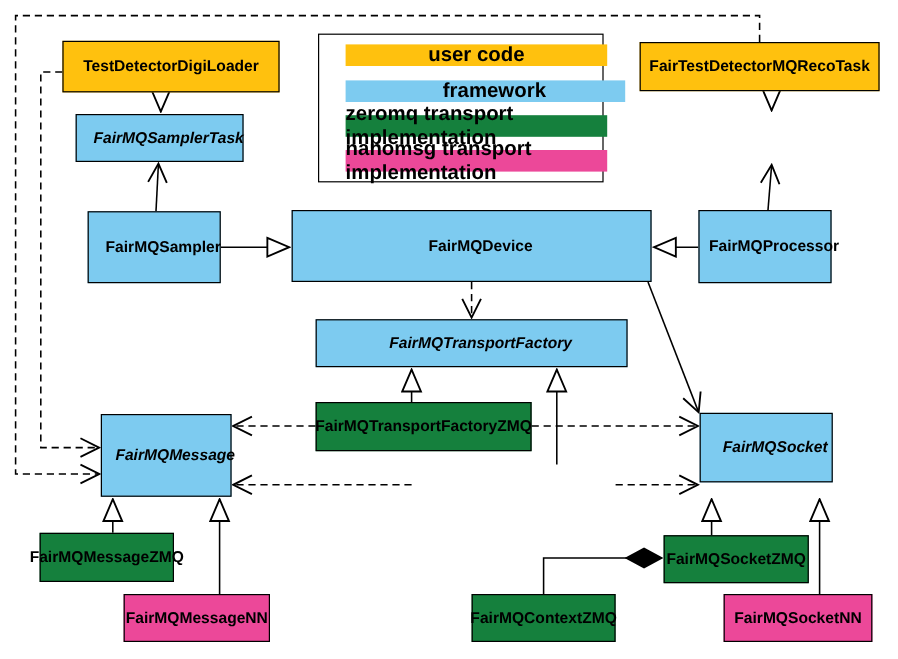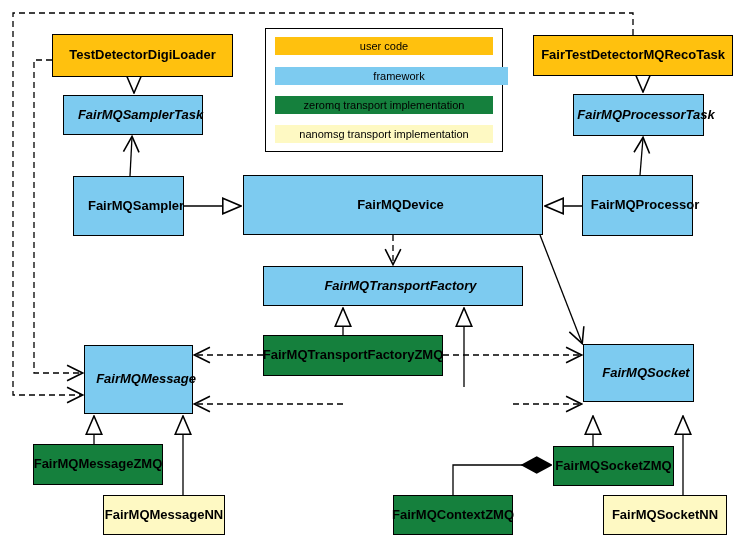--- a/index.html
+++ b/index.html
@@ -10,29 +10,29 @@
   #edges{position:absolute;left:0;top:0;width:748px;height:549px;}
   .node{
     position:absolute;box-sizing:border-box;border:1.6px solid #000;
     display:flex;align-items:center;justify-content:center;text-align:left;
     font-weight:bold;font-size:13px;color:#000;line-height:1.1;
   }
   .abstract{font-style:italic;}
   .c-user{background:#FFC10E;}
   .c-fw{background:#7DCBF0;padding-left:15px;}
   .c-zmq{background:#15803d;}
-  .c-nn{background:#fef9c3;}
+  .c-nn{background:#ec4899;}
   #legend-box{
     position:absolute;left:265px;top:28px;width:238px;height:124px;
     box-sizing:border-box;border:1.6px solid #000;background:#fff;
   }
   .legend-item{
-    position:absolute;left:9px;width:218px;height:18px;
+    position:absolute;left:22px;width:218px;height:18px;
     display:flex;align-items:center;justify-content:center;
-    font-size:11px;font-weight:normal;color:#000;
+    font-size:17px;font-weight:bold;color:#000;
   }
 </style>
 </head>
 <body>
 
 <div id="canvas">
 
   <svg id="edges" width="748" height="549" viewBox="0 0 748 549" fill="none" stroke="#000" stroke-width="1.3">
     <defs>
       <marker id="tri" viewBox="0 0 16 14" refX="15" refY="7" markerWidth="16" markerHeight="14" orient="auto">
@@ -80,38 +80,37 @@
     <div class="legend-item c-zmq" style="top:67px">zeromq transport implementation</div>
     <div class="legend-item c-nn" style="top:96px">nanomsg transport implementation</div>
   </div>
 
   <div class="node c-user" style="left:52px;top:34px;width:181px;height:43px">TestDetectorDigiLoader</div>
 
   <div class="node c-user" style="left:533px;top:35px;width:200px;height:41px">FairTestDetectorMQRecoTask</div>
 
   <div class="node c-fw abstract" style="left:63px;top:95px;width:140px;height:40px">FairMQSamplerTask</div>
 
-  <div class="node c-fw abstract" style="left:573px;top:94px;width:131px;height:42px">FairMQProcessorTask</div>
 
   <div class="node c-fw" style="left:73px;top:176px;width:111px;height:60px">FairMQSampler</div>
 
   <div class="node c-fw" style="left:243px;top:175px;width:300px;height:60px">FairMQDevice</div>
 
   <div class="node c-fw" style="left:582px;top:175px;width:111px;height:61px">FairMQProcessor</div>
 
   <div class="node c-fw abstract" style="left:263px;top:266px;width:260px;height:40px">FairMQTransportFactory</div>
 
   <div class="node c-zmq" style="left:263px;top:335px;width:180px;height:41px">FairMQTransportFactoryZMQ</div>
 
 
   <div class="node c-fw abstract" style="left:84px;top:345px;width:109px;height:69px">FairMQMessage</div>
 
   <div class="node c-fw abstract" style="left:583px;top:344px;width:111px;height:58px">FairMQSocket</div>
 
-  <div class="node c-zmq" style="left:33px;top:444px;width:130px;height:41px">FairMQMessageZMQ</div>
+  <div class="node c-zmq" style="left:33px;top:444px;width:112px;height:41px">FairMQMessageZMQ</div>
 
   <div class="node c-nn" style="left:103px;top:495px;width:122px;height:40px">FairMQMessageNN</div>
 
   <div class="node c-zmq" style="left:393px;top:495px;width:120px;height:40px">FairMQContextZMQ</div>
 
   <div class="node c-zmq" style="left:553px;top:446px;width:121px;height:40px">FairMQSocketZMQ</div>
 
   <div class="node c-nn" style="left:603px;top:495px;width:124px;height:40px">FairMQSocketNN</div>
 
 </div>

